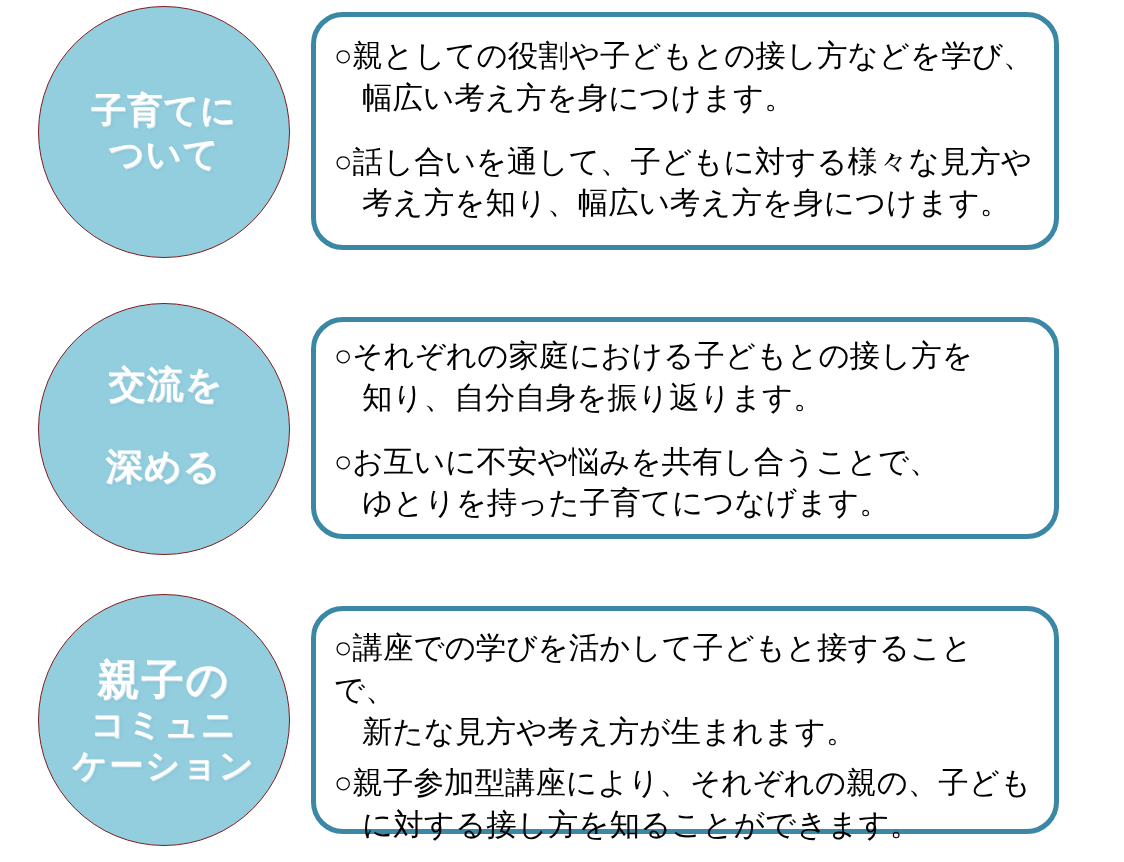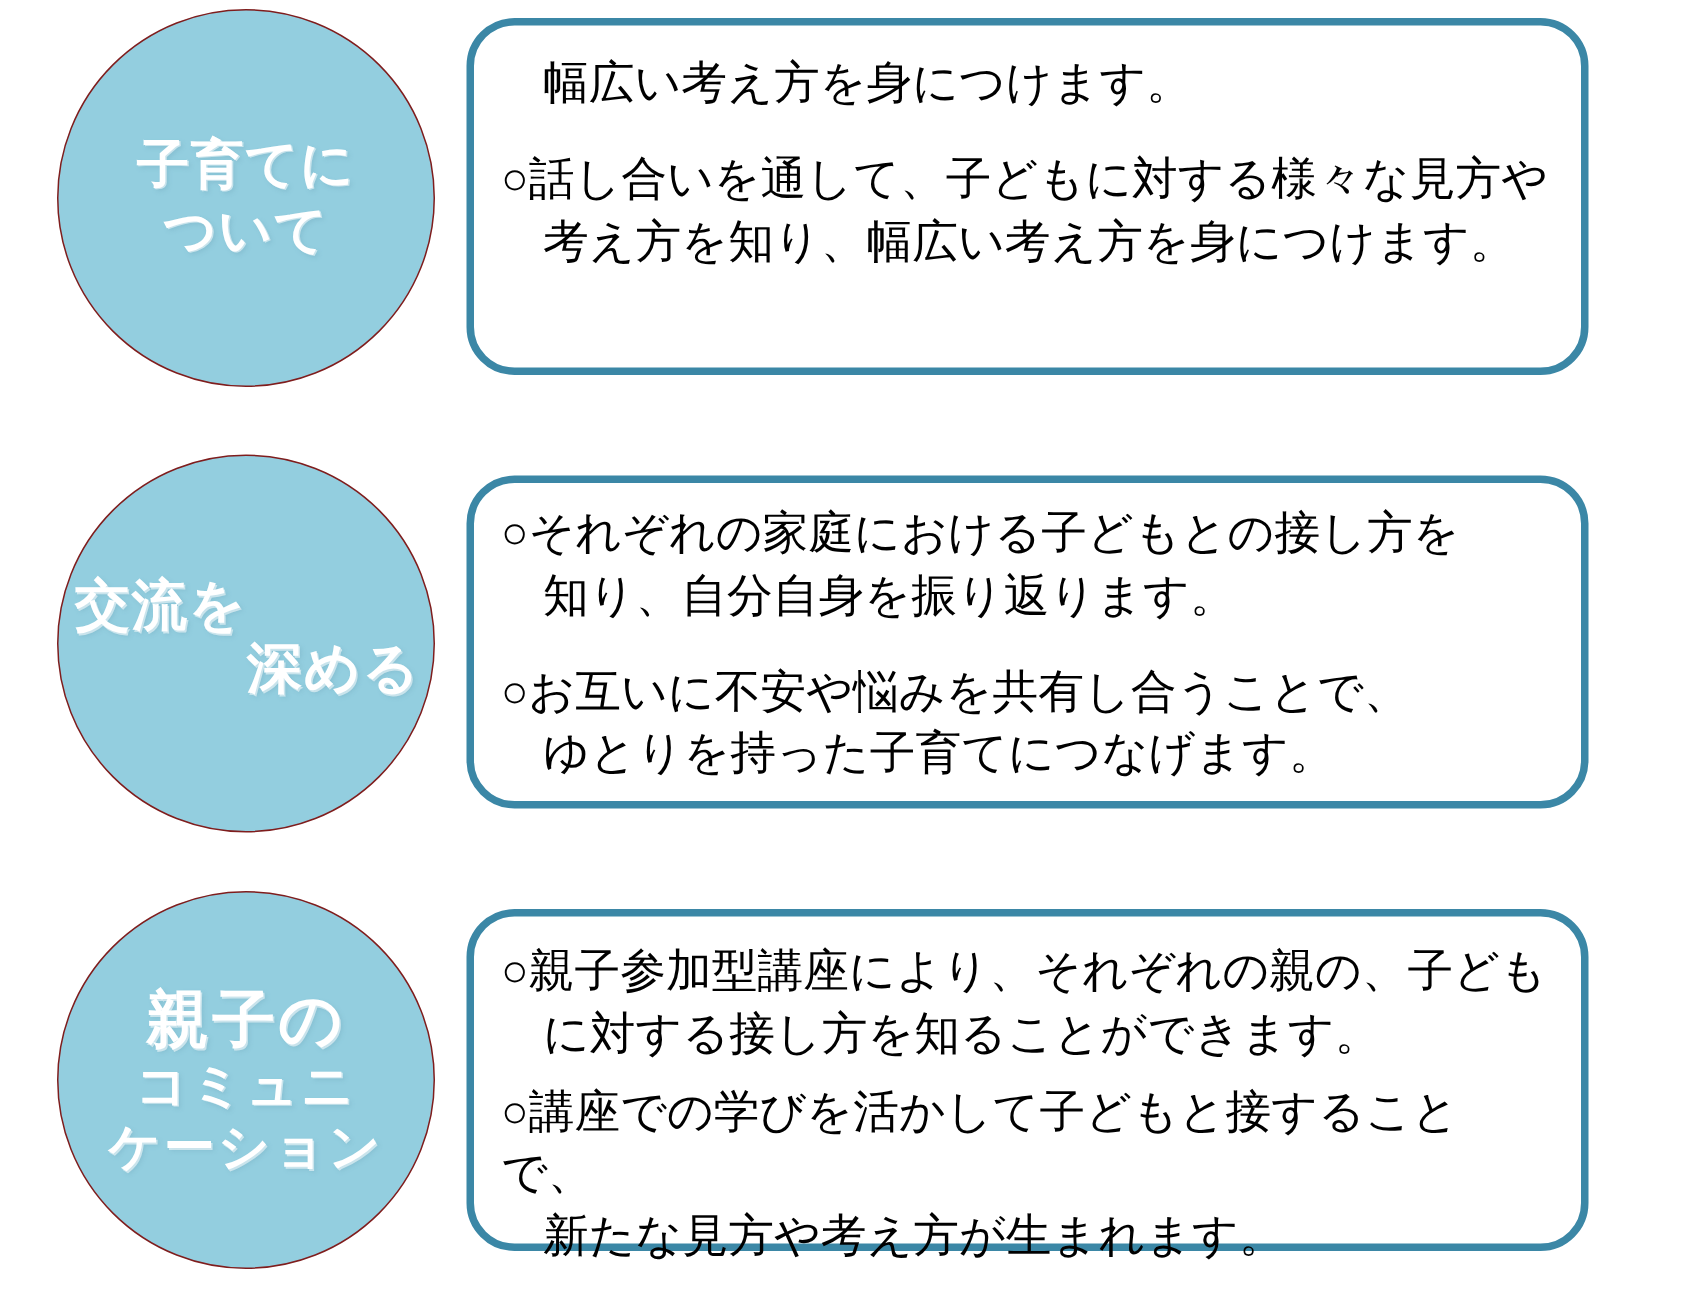--- a/index.html
+++ b/index.html
@@ -61,21 +61,21 @@
     line-height: 1.08;
     letter-spacing: 1px;
     white-space: nowrap;
     text-shadow: 1px 1px 0 rgba(255,255,255,0.55),
                  2px 2px 3px rgba(120,175,195,0.45);
   }
 
   
   .row-1 .badge-line { margin: 3px 0; }
   .row-2 .badge-line { margin: 0; font-size: 37px; }
-  .row-2 .badge-lines { display: flex; flex-direction: row; }
+  .row-2 .badge-lines { display: flex; flex-direction: column; }
   .row-2 .badge-line:nth-child(1) { align-self: flex-start; margin-left: 4px; margin-bottom: 42px; }
   .row-2 .badge-line:nth-child(2) { align-self: flex-end;  margin-right: 2px; }
   .row-3 .badge-line { margin: 2px 0; font-size: 34px; letter-spacing: 2px; }
   .row-3 .badge-line:nth-child(1) { font-size: 42px; }
 
   .badge-lines {
     display: flex;
     flex-direction: column;
     align-items: center;
   }
@@ -123,20 +123,21 @@
 <body>
 
 <div class="page">
 
   <div class="row row-1">
 
     <div class="panel">
       <div class="panel-inner">
 
         <div class="bullet-item">
+          <div class="bullet-line-1">○親としての役割や子どもとの接し方などを学び、</div>
           <div class="bullet-line-2">幅広い考え方を身につけます。</div>
         </div>
 
         <div class="bullet-item">
           <div class="bullet-line-1">○話し合いを通して、子どもに対する様々な見方や</div>
           <div class="bullet-line-2">考え方を知り、幅広い考え方を身につけます。</div>
         </div>
 
       </div>
     </div>
@@ -176,27 +177,27 @@
     </div>
 
   </div>
 
   <div class="row row-3">
 
     <div class="panel">
       <div class="panel-inner">
 
         <div class="bullet-item">
+          <div class="bullet-line-1">○講座での学びを活かして子どもと接することで、</div>
+          <div class="bullet-line-2">新たな見方や考え方が生まれます。</div>
+        </div>
+
+        <div class="bullet-item">
           <div class="bullet-line-1">○親子参加型講座により、それぞれの親の、子ども</div>
           <div class="bullet-line-2">に対する接し方を知ることができます。</div>
-        </div>
-
-        <div class="bullet-item">
-          <div class="bullet-line-1">○講座での学びを活かして子どもと接することで、</div>
-          <div class="bullet-line-2">新たな見方や考え方が生まれます。</div>
         </div>
 
       </div>
     </div>
 
     <div class="badge">
       <div class="badge-lines">
         <div class="badge-line">親子の</div>
         <div class="badge-line">コミュニ</div>
         <div class="badge-line">ケーション</div>

